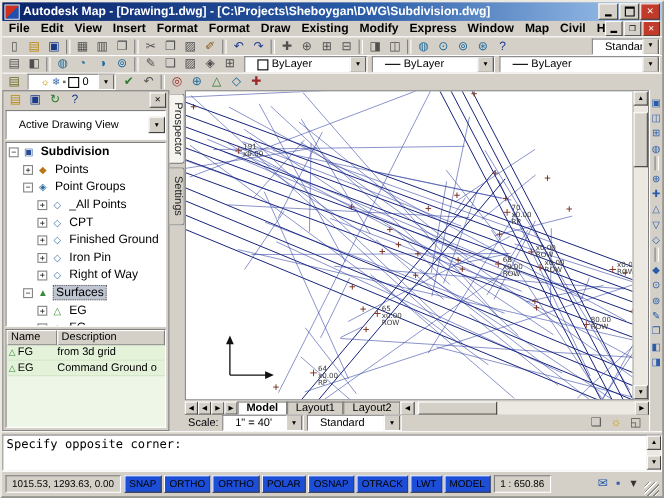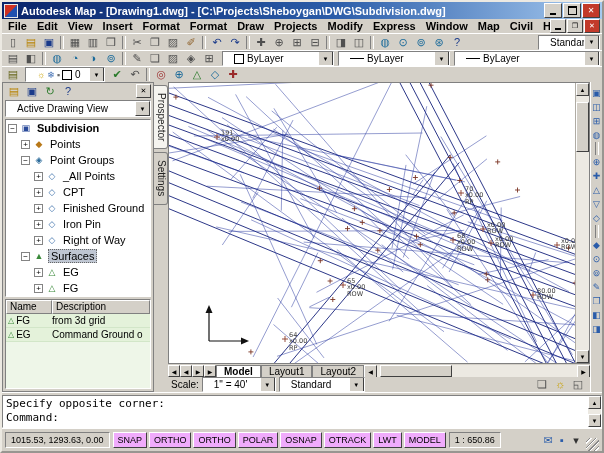--- a/index.html
+++ b/index.html
@@ -48,21 +48,21 @@
   .layer-combo{width:80px;margin:0 3px;}
   .lc-glyph{font-size:9px;margin-right:2px;line-height:1;}
   
   .main{position:absolute;left:0;top:80px;width:600px;height:310px;}
   
   .palette{position:absolute;left:0;top:0;width:166px;height:310px;display:flex;}
   .pal-main{flex:1;display:flex;flex-direction:column;border:1px solid #808080;background:#d4d0c8;overflow:hidden;}
   .pal-toolbar{height:16px;display:flex;align-items:center;padding:0 2px;gap:1px;}
   .pal-close{margin-left:auto;width:13px;height:12px;background:#d4d0c8;border:1px solid;border-color:#fff #404040 #404040 #fff;
     display:flex;align-items:center;justify-content:center;font-size:7px;}
-  .view-combo{height:17px;margin:1px 2px;display:flex;}
+  .view-combo{height:27px;margin:1px 2px;display:flex;}
   .tree{flex:1;background:#fff;border:1px solid;border-color:#808080 #fff #fff #808080;margin:1px 2px;overflow:hidden;font-size:11px;}
   .tnode{display:flex;align-items:center;height:16px;white-space:nowrap;}
   .texp{width:9px;height:9px;box-sizing:border-box;border:1px solid #848484;background:#fff;font-size:8px;line-height:7px;text-align:center;margin-right:3px;flex:none;}
   .ticon{width:12px;font-size:9px;margin-right:3px;text-align:center;flex:none;line-height:1;}
   .tlabel{padding:0 2px;}
   .tnode.selected .tlabel{background:#bfc6d2;border:1px dotted #666;}
   .grid{height:88px;display:flex;flex-direction:column;margin:1px 2px 2px;border:1px solid;border-color:#808080 #fff #fff #808080;background:#eef6e8;font-size:10px;overflow:hidden;}
   .grid-head{display:flex;height:14px;flex:none;}
   .gh-cell{background:#d4d0c8;border:1px solid;border-color:#fff #808080 #808080 #fff;padding:0 3px;box-sizing:border-box;overflow:hidden;}
   .gh-cell.name{width:46px;flex:none;}
@@ -104,21 +104,21 @@
   
   .cmd-split{position:absolute;left:0;top:390px;width:600px;height:3px;background:#d4d0c8;border-top:1px solid #fff;}
   .cmdwin{position:absolute;left:0;top:393px;width:600px;height:33px;background:#fff;border:1px solid;border-color:#808080 #fff #fff #808080;box-sizing:border-box;overflow:hidden;}
   .cmd-lines{position:absolute;left:0;top:1px;right:14px;font-family:"DejaVu Sans Mono","Liberation Mono",monospace;font-size:11px;line-height:14px;padding-left:3px;}
   .cmd-vscroll{position:absolute;right:0;top:0;width:13px;height:31px;background:#ece9e2;display:flex;flex-direction:column;justify-content:space-between;}
   
   .statusbar{position:absolute;left:0;top:426px;width:600px;height:23px;display:flex;align-items:center;gap:3px;padding:0 3px;box-sizing:border-box;font-size:9px;background:#d4d0c8;border-top:1px solid #fff;}
   .sunken{border:1px solid;border-color:#808080 #fff #fff #808080;background:#d4d0c8;}
   .coords{padding:2px 5px;white-space:nowrap;text-align:center;}
   .sbtns{display:flex;gap:2px;}
-  .sbtn{border:1px solid;border-color:#fff #404040 #404040 #fff;background:#f0abfc;padding:2px 4px;white-space:nowrap;}
+  .sbtn{border:1px solid;border-color:#fff #404040 #404040 #fff;background:#1d4ed8;padding:2px 4px;white-space:nowrap;}
   .ratio{padding:2px 5px;white-space:nowrap;}
   .spacer{flex:1;}
   .statusbar .tbtn{width:14px;height:14px;}
   .grip{width:13px;height:13px;align-self:flex-end;background:repeating-linear-gradient(315deg,#d4d0c8 0 2px,#fff 2px 3px,#888 3px 4px);}
 </style>
 </head>
 <body>
 
 <div class="app">
 
@@ -138,21 +138,21 @@
 
   <div class="menubar">
     <span class="menu-items">
         <span class="menu-item">File</span>
         <span class="menu-item">Edit</span>
         <span class="menu-item">View</span>
         <span class="menu-item">Insert</span>
         <span class="menu-item">Format</span>
         <span class="menu-item">Format</span>
         <span class="menu-item">Draw</span>
-        <span class="menu-item">Projects</span>
+        <span class="menu-item">Existing</span>
         <span class="menu-item">Modify</span>
         <span class="menu-item">Express</span>
         <span class="menu-item">Window</span>
         <span class="menu-item">Map</span>
         <span class="menu-item">Civil</span>
         <span class="menu-item">Help</span>
       </span>
     <span class="mdi-btns">
       <span class="mdi-btn">
           <span class="min-glyph"></span>
@@ -754,21 +754,20 @@
         </span>
     </div>
 
   </div>
 
   <div class="cmd-split"></div>
 
   <div class="cmdwin">
     <div class="cmd-lines">
         <div class="cmdline">Specify opposite corner:</div>
-        <div class="cmdline">Command:</div>
       </div>
     <div class="cmd-vscroll">
       <span class="sc-btn">▲</span>
       <span class="sc-btn">▼</span>
     </div>
   </div>
 
   <div class="statusbar">
     <span class="coords sunken">1015.53, 1293.63, 0.00</span>
     <span class="sbtns">

